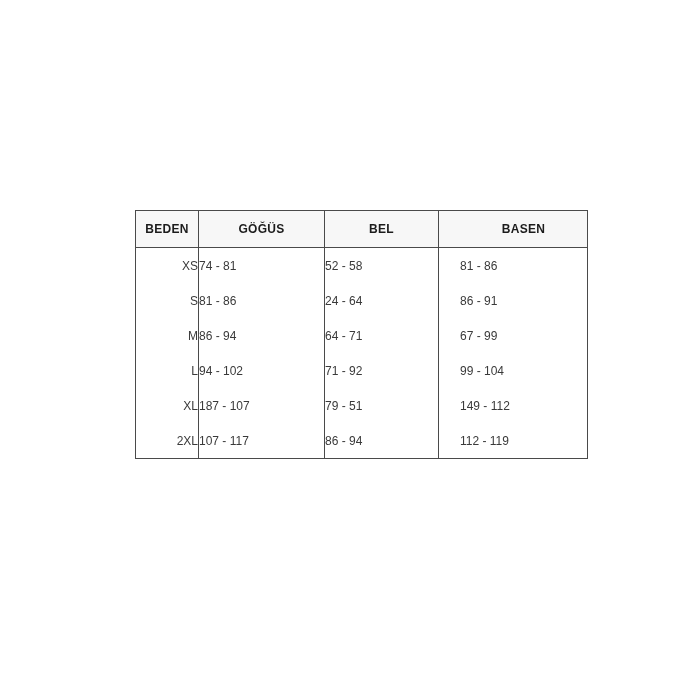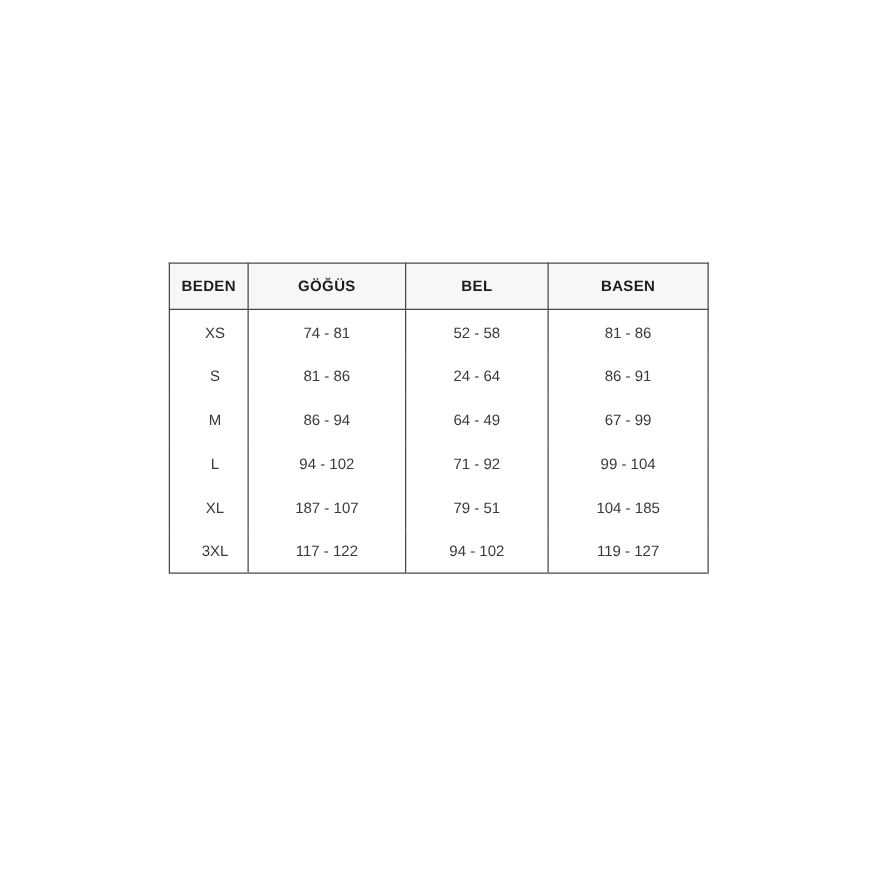--- a/index.html
+++ b/index.html
@@ -32,30 +32,30 @@
     height: 36px;
     text-align: center;
     padding: 0;
   }
   table.size-chart td {
     border-left: 1px solid var(--border, #4a4a4a);
     border-right: 1px solid var(--border, #4a4a4a);
     color: var(--body-text, #3a3a3a);
     font-size: 12px;
     height: 35px;
-    text-align: center;
+    text-align: left;
     padding: 0;
     background: #ffffff;
   }
   table.size-chart .col-0 { width: 62px; margin-top: 12px; }
   table.size-chart .col-1 { width: 125px; }
   table.size-chart .col-2 { width: 113px; }
-  table.size-chart .col-3 { width: 127px; }
+  table.size-chart .col-3 { width: 127px; padding-left: 21px; }
   table.size-chart td.col-0 {
-    text-align: center;
+    text-align: right;
     padding-left: 10px;
     width: 52px; 
   }
 </style>
 </head>
 <body>
 
 <div class="table-wrap">
   <table class="size-chart">
     <thead>
@@ -75,36 +75,36 @@
         </tr>
         <tr>
           <td class="col-0">S</td>
           <td class="col-1">81 - 86</td>
           <td class="col-2">24 - 64</td>
           <td class="col-3">86 - 91</td>
         </tr>
         <tr>
           <td class="col-0">M</td>
           <td class="col-1">86 - 94</td>
-          <td class="col-2">64 - 49</td>
+          <td class="col-2">64 - 71</td>
           <td class="col-3">67 - 99</td>
         </tr>
         <tr>
           <td class="col-0">L</td>
           <td class="col-1">94 - 102</td>
           <td class="col-2">71 - 92</td>
           <td class="col-3">99 - 104</td>
         </tr>
         <tr>
           <td class="col-0">XL</td>
           <td class="col-1">187 - 107</td>
           <td class="col-2">79 - 51</td>
-          <td class="col-3">104 - 185</td>
+          <td class="col-3">149 - 112</td>
         </tr>
         <tr>
-          <td class="col-0">3XL</td>
-          <td class="col-1">117 - 122</td>
-          <td class="col-2">94 - 102</td>
-          <td class="col-3">119 - 127</td>
+          <td class="col-0">2XL</td>
+          <td class="col-1">107 - 117</td>
+          <td class="col-2">86 - 94</td>
+          <td class="col-3">112 - 119</td>
         </tr>
       </tbody>
   </table>
 </div>
 
 </body></html>

